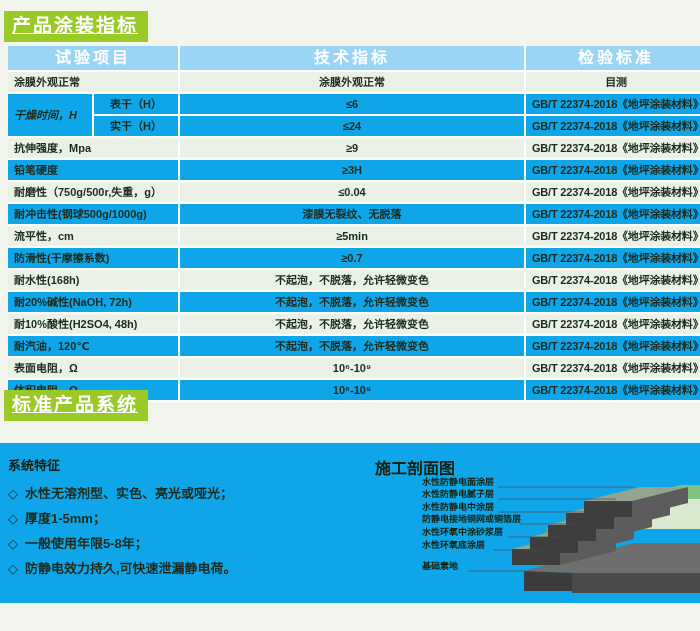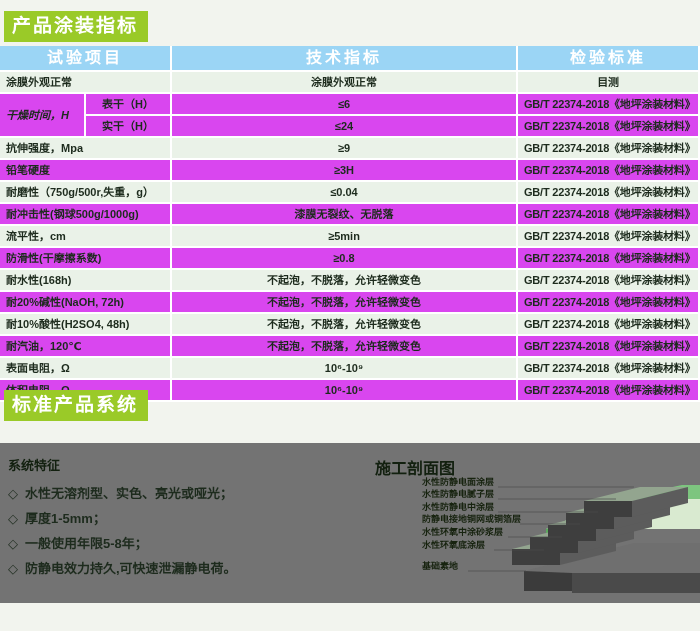--- a/index.html
+++ b/index.html
@@ -18,28 +18,29 @@
   
   .badge {
     display: inline-block;
     background: #9aca28;
     color: #ffffff;
     font-size: 19px;
     font-weight: bold;
     letter-spacing: 2px;
     padding: 4px 10px 5px 8px;
     line-height: 1.15;
+    text-decoration: underline;
   }
   #badge-1 { position: absolute; left: 4px;  top: 11px; }
   #badge-2 { position: absolute; left: 4px;  top: 390px; }
 
   
   .table-wrap {
     position: absolute;
-    left: 0;
+    left: 8px;
     top: 46px;
     width: 556px;
   }
   table.spec {
     width: 700px;
     border-collapse: separate;
     border-spacing: 0;
     table-layout: fixed;
   }
   table.spec th, table.spec td {
@@ -62,31 +63,31 @@
     height: 26px;
     text-align: center;
     border-bottom: 2px solid #ffffff;
   }
   .c-name  { width: 172px; text-align: left;  padding-left: 6px; }
   .c-sub   { width: 84px;  text-align: center; }
   .c-val   { width: 346px; text-align: center; }
   .c-std   { width: 182px; text-align: center; font-size: 10.5px; letter-spacing: -0.2px; margin-left: 39px; }
 
   tr.band-a td { background: #eaf2e8; }
-  tr.band-b td { background: #d946ef; }
+  tr.band-b td { background: #0ea5e9; }
   td.merged   { vertical-align: middle; text-align: left; font-style: italic; }
 
   
   .feature-panel {
     position: absolute;
     left: 0;
     top: 443px;
     width: 700px;
     height: 160px;
-    background: #737373;
+    background: #0ea5e9;
   }
   .feat-title {
     position: absolute;
     left: 8px; top: 12px;
     font-size: 13px;
     font-weight: bold;
     color: #12200f;
   }
   .feat-list {
     position: absolute;
@@ -181,21 +182,21 @@
         <td class="c-val">漆膜无裂纹、无脱落</td>
         <td class="c-std">GB/T 22374-2018《地坪涂装材料》</td>
       </tr>
       <tr class="band-a">
         <td class="c-name" colspan="2">流平性，cm</td>
         <td class="c-val">≥5min</td>
         <td class="c-std">GB/T 22374-2018《地坪涂装材料》</td>
       </tr>
       <tr class="band-b">
         <td class="c-name" colspan="2">防滑性(干摩擦系数)</td>
-        <td class="c-val">≥0.8</td>
+        <td class="c-val">≥0.7</td>
         <td class="c-std">GB/T 22374-2018《地坪涂装材料》</td>
       </tr>
       <tr class="band-a">
         <td class="c-name" colspan="2">耐水性(168h)</td>
         <td class="c-val">不起泡，不脱落，允许轻微变色</td>
         <td class="c-std">GB/T 22374-2018《地坪涂装材料》</td>
       </tr>
       <tr class="band-b">
         <td class="c-name" colspan="2">耐20%碱性(NaOH, 72h)</td>
         <td class="c-val">不起泡，不脱落，允许轻微变色</td>

